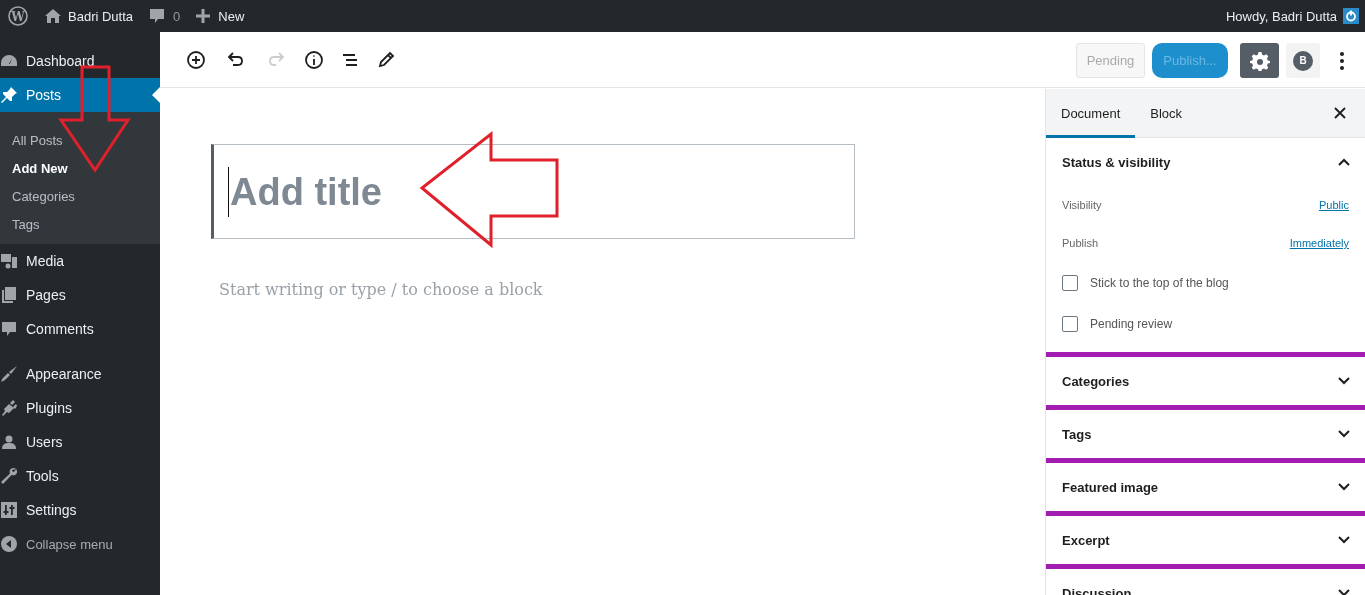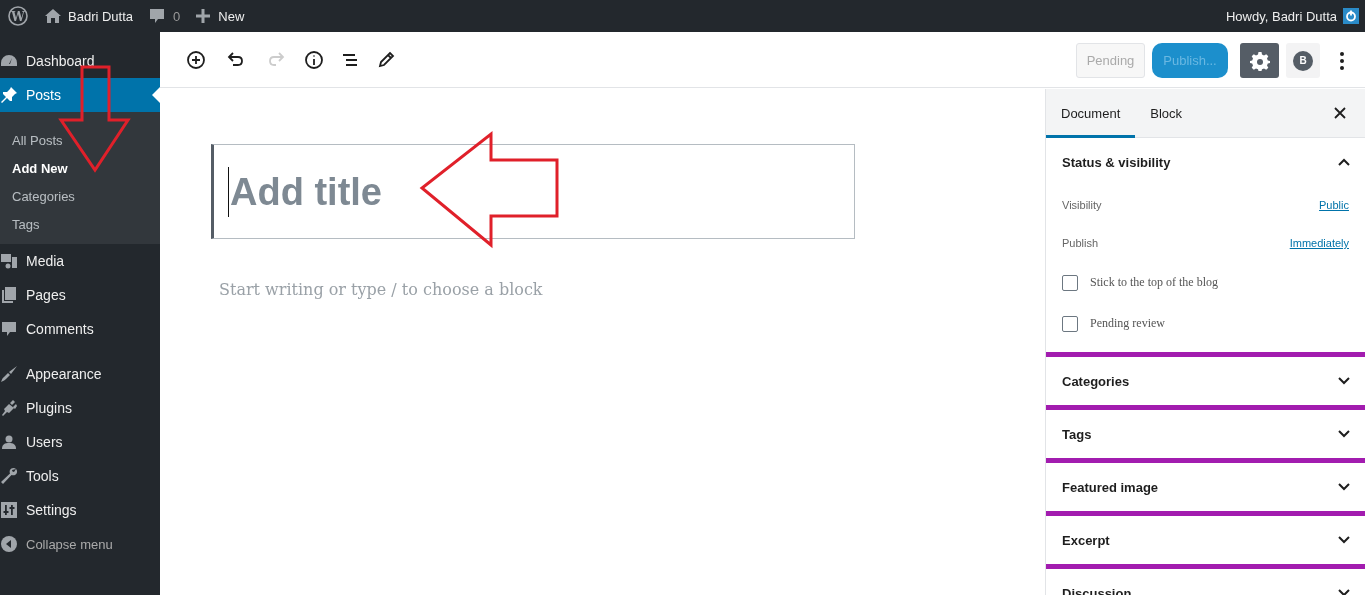--- a/index.html
+++ b/index.html
@@ -40,21 +40,21 @@
   .settings-panel { position: absolute; left: 1045px; top: 89px; width: 320px; height: 506px; background: #fff; border-left: 1px solid #e2e4e7; }
   .panel-tabs { height: 49px; background: #f3f4f5; border-bottom: 1px solid #e2e4e7; position: relative; display: flex; }
   .panel-tab { height: 49px; padding: 3px 15px; display: flex; align-items: center; font-size: 13px; color: #1e1e1e; }
   .panel-tab.active { box-shadow: inset 0 -3px 0 #0073aa; }
   .panel-close { position: absolute; right: 16px; top: 15px; width: 18px; height: 18px; display: flex; align-items: center; justify-content: center; }
   .panel-section { border-bottom: 5px solid #a21caf; text-align: right; }
   .section-head { height: 48px; display: flex; align-items: center; justify-content: space-between; padding: 0 14px 0 16px; font-size: 13px; font-weight: 600; color: #1e1e1e; }
   .section-body { padding: 0 16px 8px 16px; }
   .row { height: 38px; display: flex; align-items: center; justify-content: space-between; font-size: 11px; color: #666; }
   .row a { color: #0073aa; text-decoration: underline; }
-  .check-row { height: 41px; display: flex; align-items: center; font-size: 12px; color: #555; font-family: Liberation Serif, serif; }
+  .check-row { height: 41px; display: flex; align-items: center; font-size: 12px; color: #555; }
   .checkbox { width: 16px; height: 16px; border: 1.5px solid #6c7781; border-radius: 2px; margin-right: 12px; }
 </style>
 </head>
 <body>
 
 <div class="adminbar">
   <div class="ab-item" style="padding-left:8px;">
     <svg width="20" height="20" viewBox="0 0 20 20">
         <circle cx="10" cy="10" r="9" fill="none" stroke="#a0a5aa" stroke-width="1.6"></circle>
         <text x="10" y="14.5" font-size="12" font-weight="bold" text-anchor="middle" fill="#a0a5aa" font-family="DejaVu Serif, serif">W</text>

